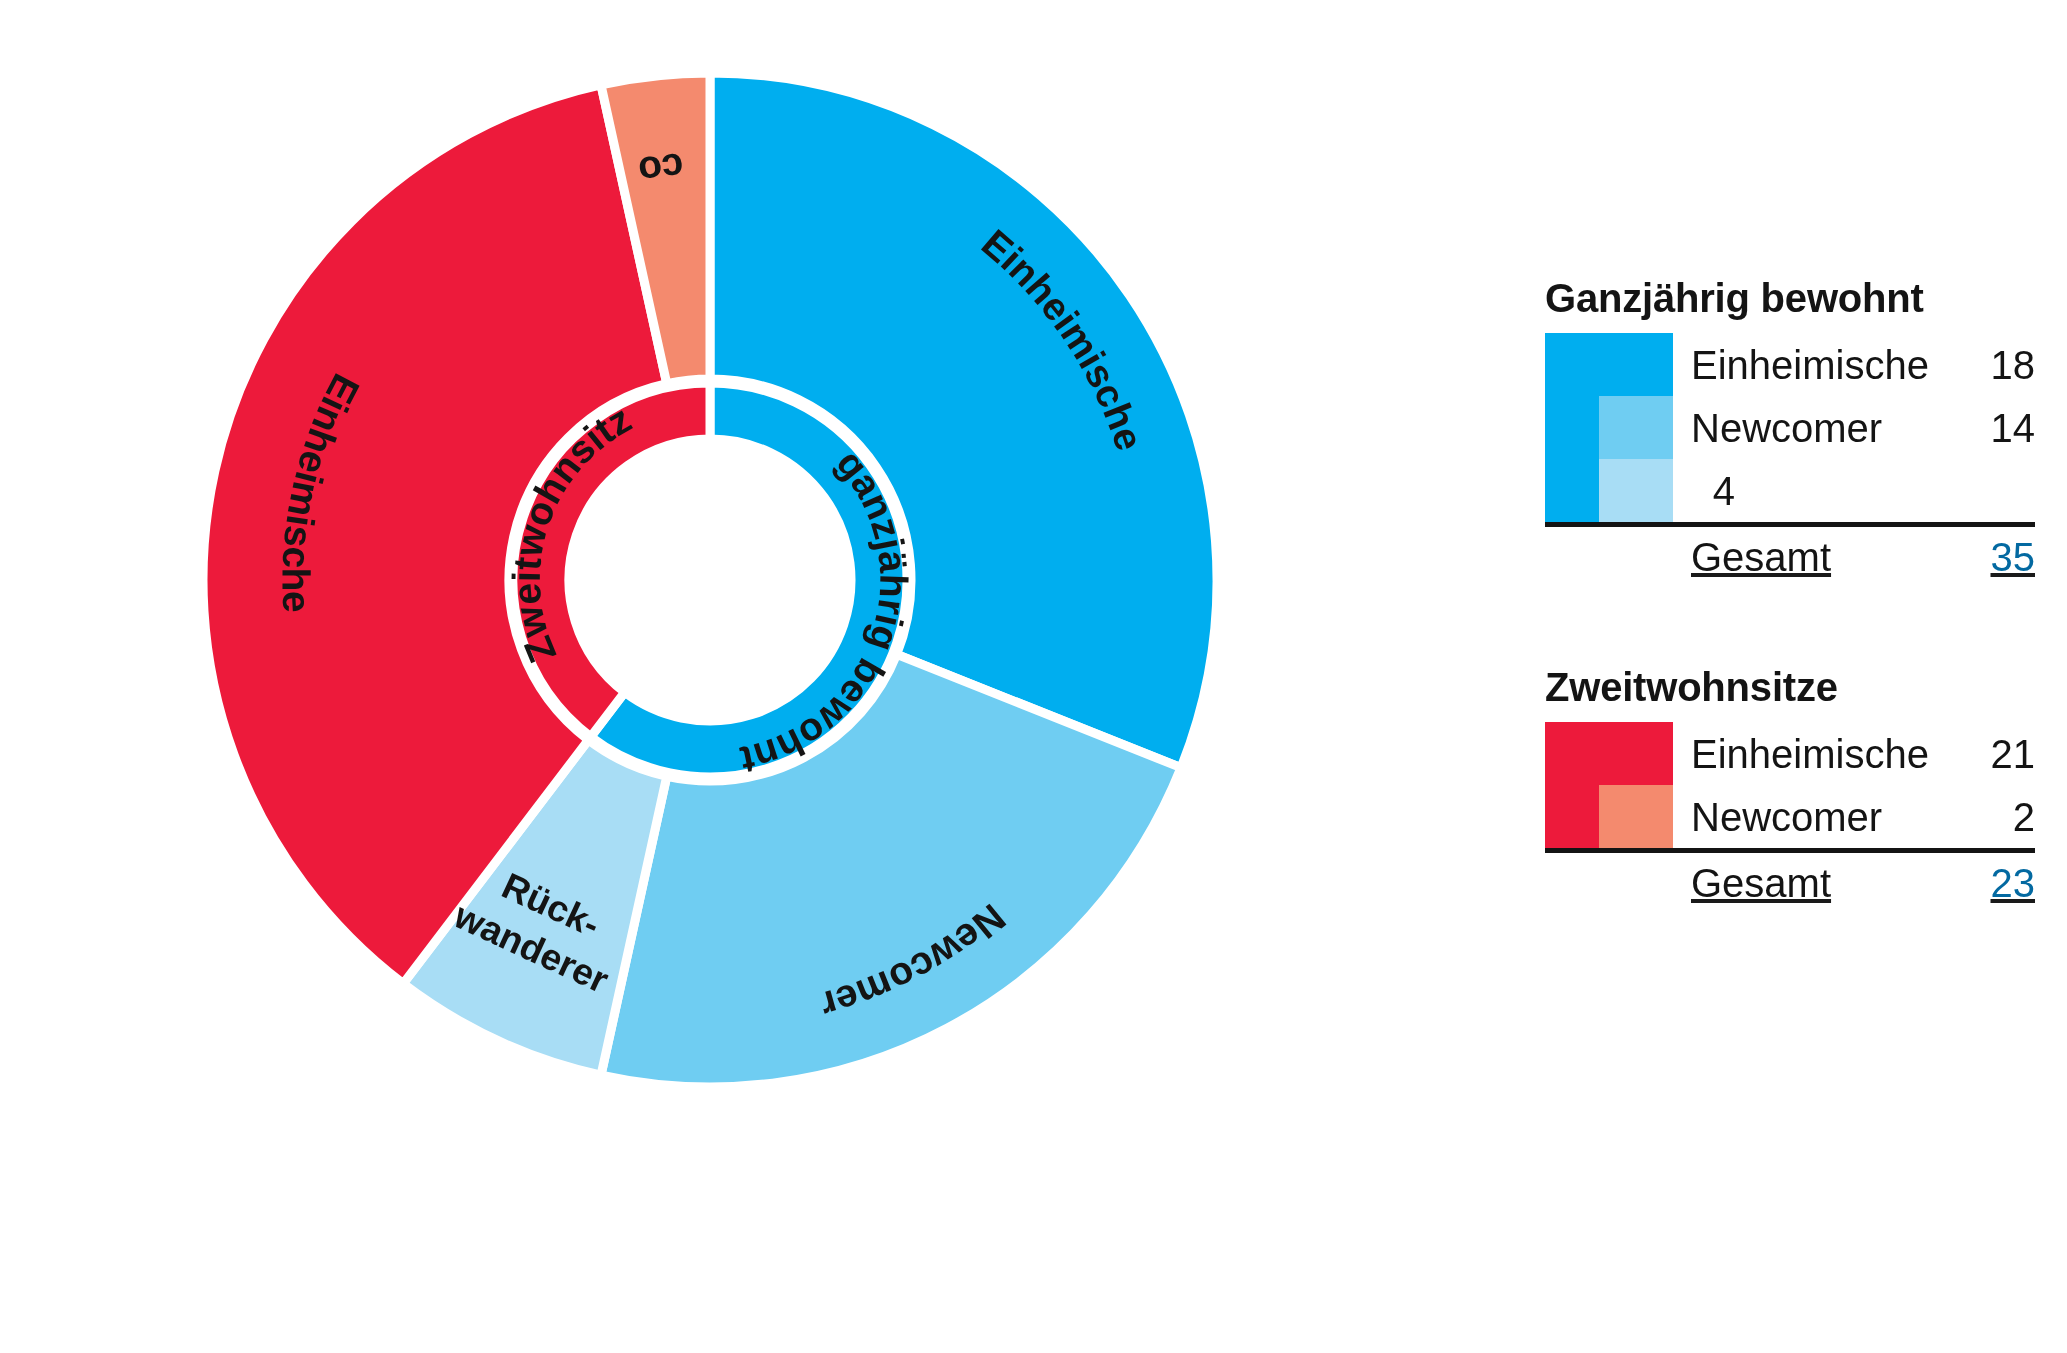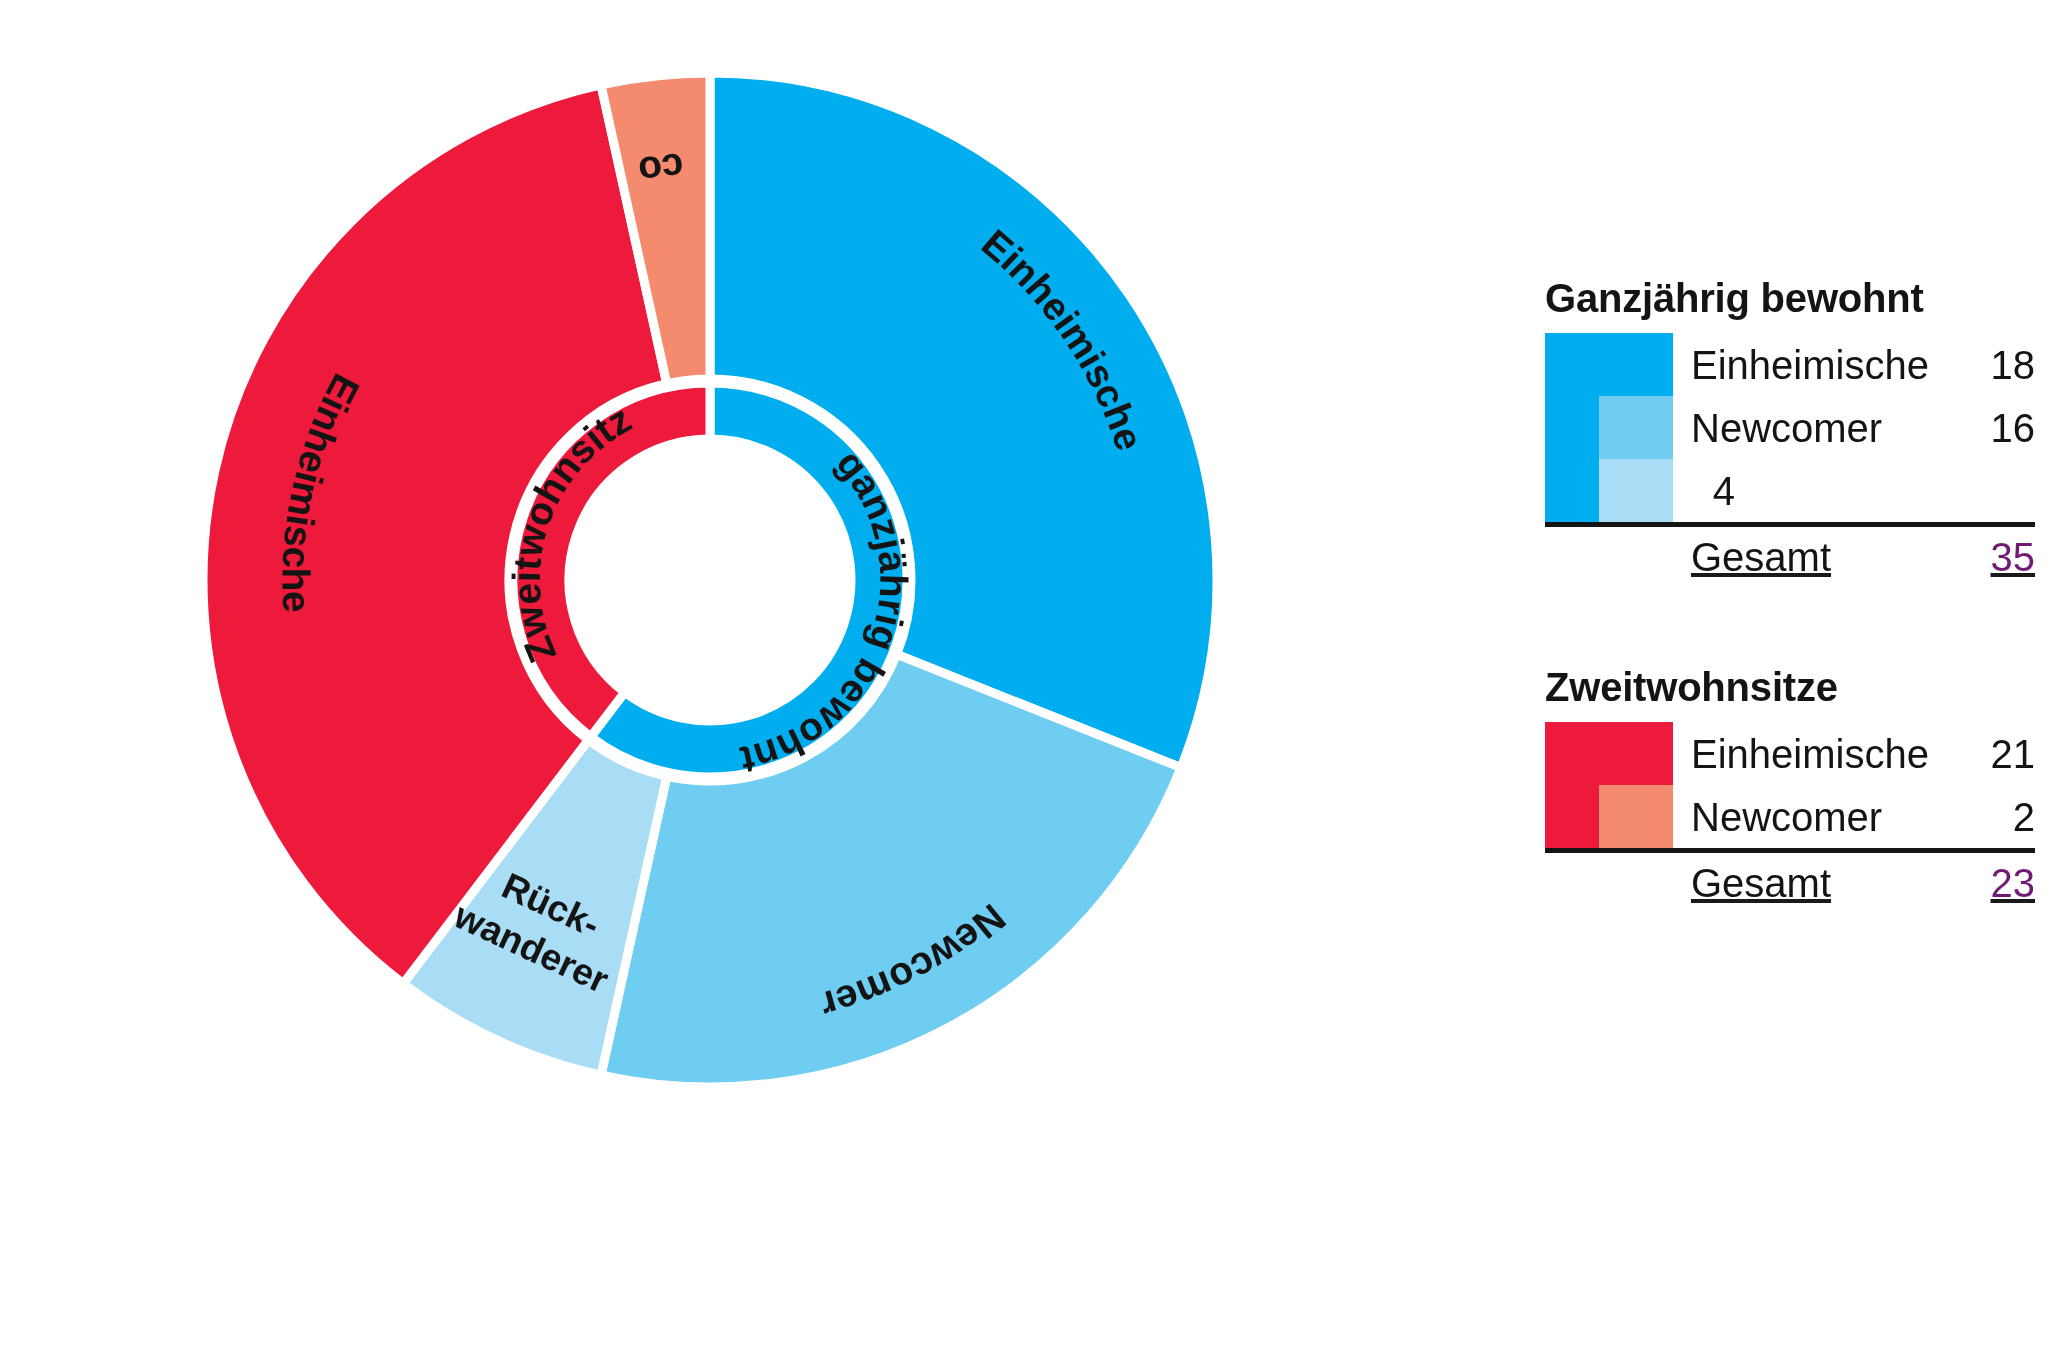--- a/index.html
+++ b/index.html
@@ -85,21 +85,21 @@
     display:flex;
     align-items:center;
     height:60px;
     text-decoration:underline;
   }
   .total-spacer{width:128px;flex:0 0 128px;}
   .total-label{
     flex:1 1 auto;font-size:40px;color:#141414;padding-left:18px;white-space:nowrap;line-height:1;
   }
   .total-value{
-    flex:0 0 auto;font-size:40px;color:#701a75;text-align:right;min-width:62px;line-height:1;
+    flex:0 0 auto;font-size:40px;color:#0369a1;text-align:right;min-width:62px;line-height:1;
   }
 </style>
 </head>
 <body>
 
 <div id="chart-area">
   <svg id="chart-svg" viewBox="0 0 1440 1353" xmlns="http://www.w3.org/2000/svg">
     <defs>
 
       <path id="p-outer-blue-einh" fill="none" d="M 739.82 153.60 A 427.44 427.44 0 0 1 1117.15 710.13"></path>
@@ -178,21 +178,21 @@
           <div class="legend-label">Einheimische</div>
           <div class="legend-value">18</div>
         </div>
 
         <div class="legend-row">
           <div class="swatch-cell">
             <div class="sw-left" style="background:#00AEEF"></div>
             <div class="sw-right" style="background:#6FCDF2"></div>
           </div>
           <div class="legend-label">Newcomer</div>
-          <div class="legend-value">16</div>
+          <div class="legend-value">14</div>
         </div>
 
         <div class="legend-row">
           <div class="swatch-cell">
             <div class="sw-left" style="background:#00AEEF"></div>
             <div class="sw-right" style="background:#A8DDF5"></div>
           </div>
           <div class="legend-value">4</div>
         </div>
       </div>

